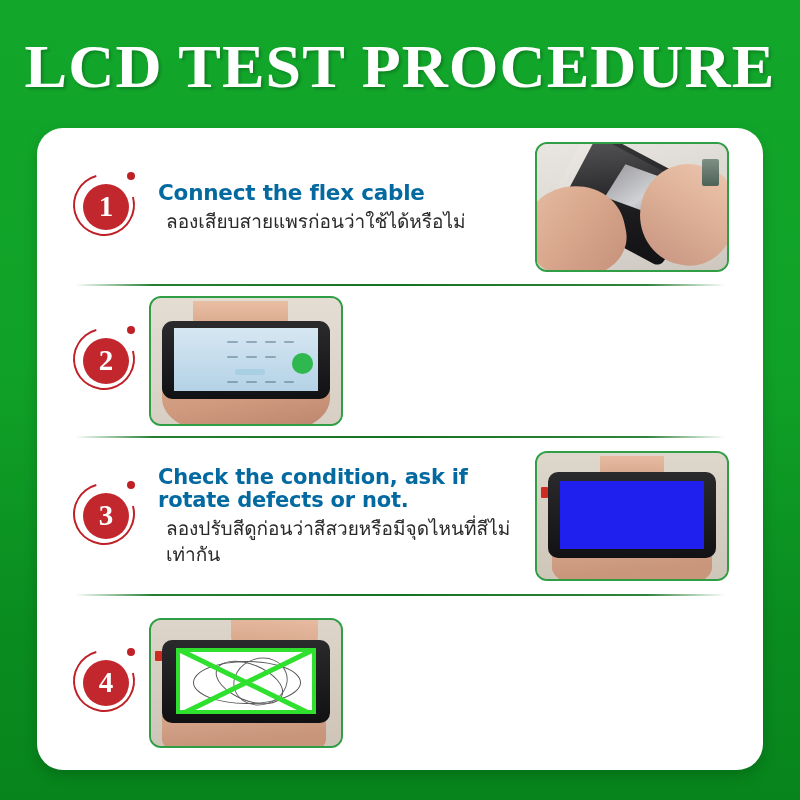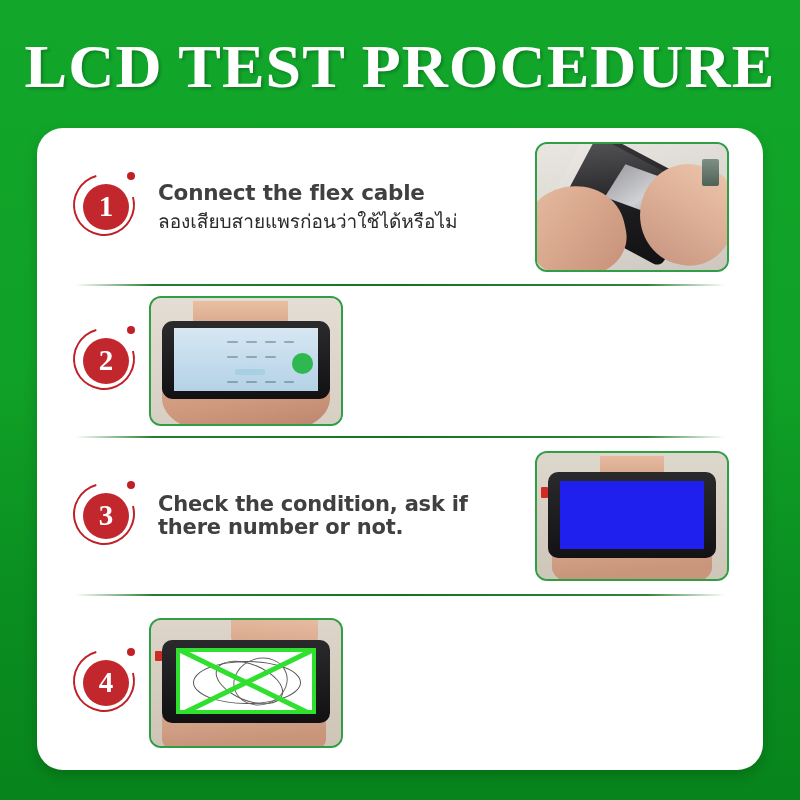--- a/index.html
+++ b/index.html
@@ -88,33 +88,34 @@
     font-size:29px;
     line-height:29px;
     margin-top:-1px;
   }
 
   
   .texts{flex:1 1 auto;padding-left:9px;padding-right:8px;}
   .en{
     font-family:"DejaVu Sans",sans-serif;
     font-weight:700;
-    color:#404040;
+    color:#0369a1;
     font-size:21px;
     line-height:23px;
     letter-spacing:-0.2px;
   }
   .row-1 .en{font-size:21.5px;line-height:25px;}
   .th{
     font-family:"DejaVu Sans",sans-serif;
     color:#2a2a2a;
     font-size:19px;
     line-height:26px;
     margin-top:3px;
     font-weight:400;
+    margin-left:8px;
   }
 
   
   .photo{
     flex:0 0 190px;
     width:190px;height:126px;
     margin-right:34px;
     border:2px solid #2f9e44;
     border-radius:12px;
     overflow:hidden;
@@ -270,21 +271,22 @@
 
       <div class="row row-3">
         <div class="badge-wrap">
           <div class="badge-ring"></div>
           <div class="badge-dot"></div>
           <div class="badge-circle">
             <span class="badge-num">3</span>
           </div>
         </div>
         <div class="texts">
-          <div class="en">Check the condition, ask if there number or not.</div>
+          <div class="en">Check the condition, ask if rotate defects or not.</div>
+          <div class="th">ลองปรับสีดูก่อนว่าสีสวยหรือมีจุดไหนที่สีไม่เท่ากัน</div>
         </div>
         <div class="photo">
           <div class="ph-inner">
             <div class="p3-bg"></div>
             <div class="p3-fing"></div>
             <div class="p3-hand"></div>
             <div class="p3-phone"></div>
             <div class="p3-screen"></div>
             <div class="p3-mark"></div>
           </div>

